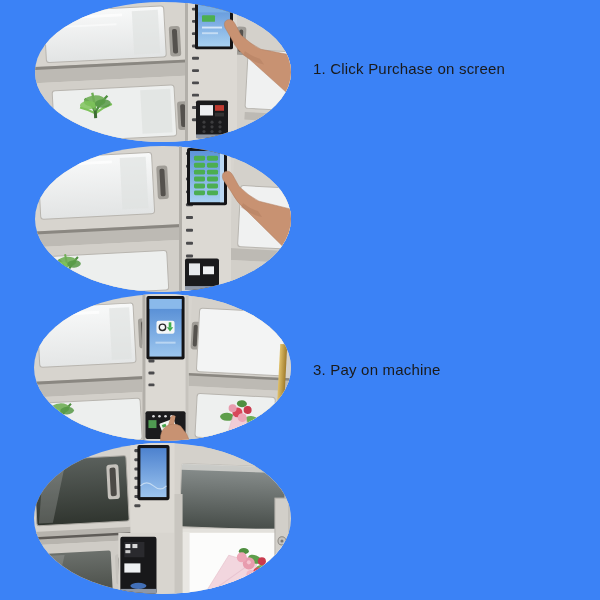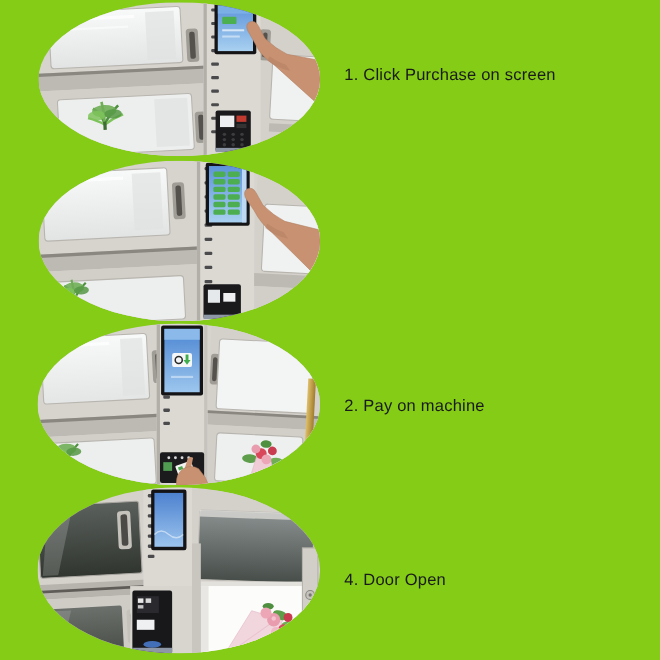--- a/index.html
+++ b/index.html
@@ -1,21 +1,21 @@
 <!DOCTYPE html>
 <html><head>
 <meta charset="utf-8">
 <style>
   html,body{margin:0;padding:0;}
   body{
     width:600px;height:600px;background:#ffffff;
     font-family:"Liberation Sans", sans-serif;
     position:relative;overflow:hidden;
   }
-  .canvas{position:absolute;left:0;top:0;width:600px;height:600px;background:#84cc16;}
+  .canvas{position:absolute;left:0;top:0;width:600px;height:600px;background:#3b82f6;}
   .photo{position:absolute;display:block;}
   .photo svg{display:block;width:100%;height:100%;}
   .step-label{
     position:absolute;left:313px;width:270px;
     font-size:15px;line-height:18px;color:#1a1a1a;
     letter-spacing:0.2px;white-space:nowrap;
   }
   #p1{left:35px;top:2px;width:256px;height:140px;}
   #p2{left:35px;top:146px;width:256px;height:146px;}
   #p3{left:34px;top:294px;width:257px;height:147px;}
@@ -417,16 +417,15 @@
           <rect x="90" y="118" width="16" height="9" fill="#eef0f2"></rect>
           <ellipse cx="104" cy="140" rx="8" ry="3" fill="#4a7fd4" opacity="0.85"></ellipse>
           <rect x="86" y="143" width="36" height="5" fill="#8e97a6"></rect>
         </g>
       </g>
     </g>
   </svg>
   </div>
 
   <div class="step-label" id="l1">1. Click Purchase on screen</div>
-  <div class="step-label" id="l3">2. Pay on machine</div>
-  <div class="step-label" id="l4">4. Door Open</div>
+  <div class="step-label" id="l3">3. Pay on machine</div>
 
 </div>
 
 </body></html>

